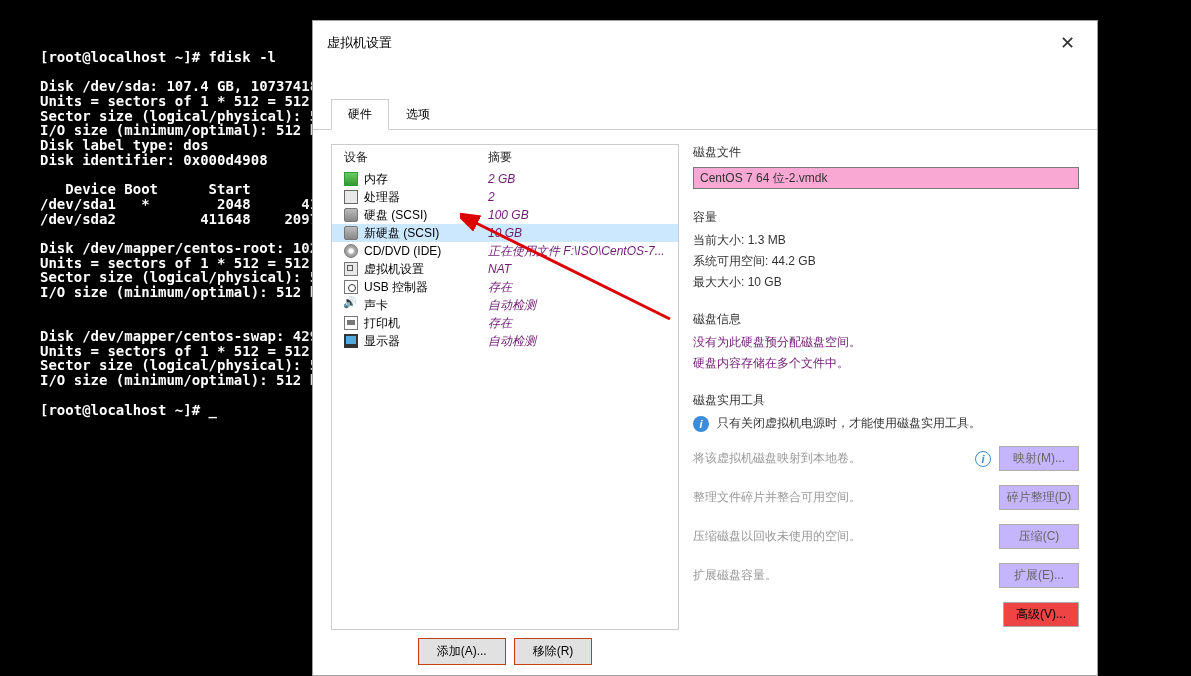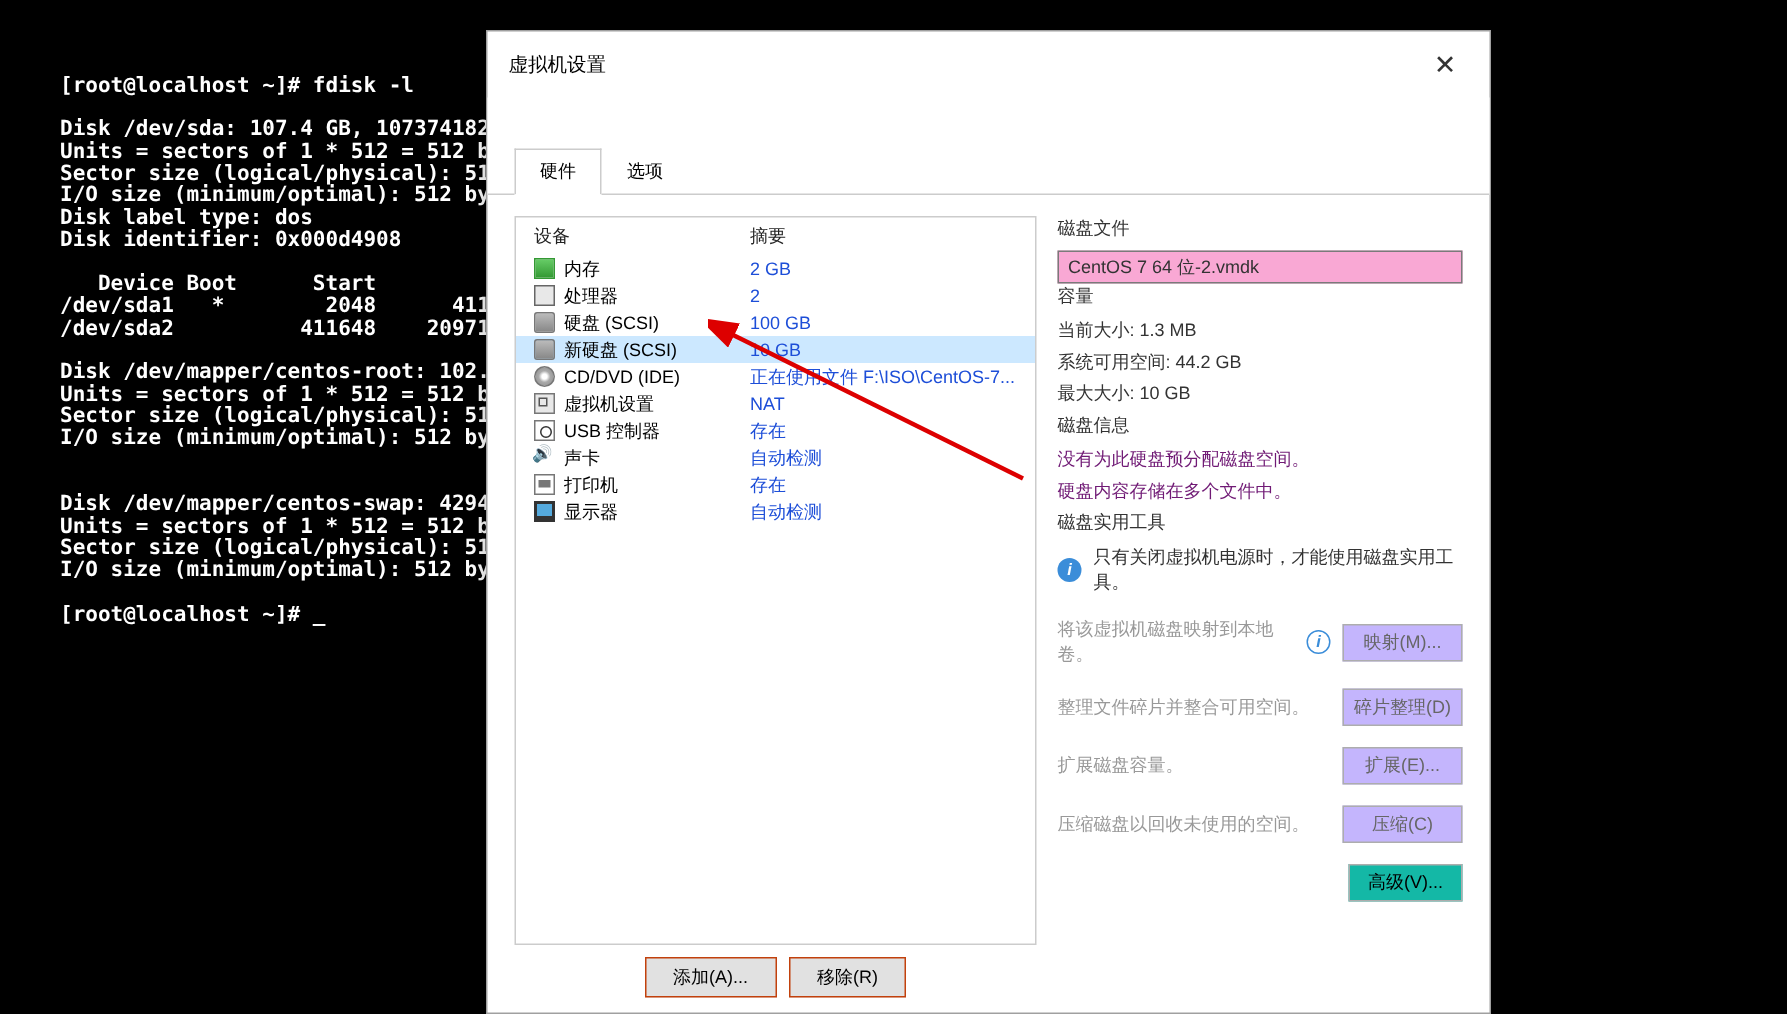--- a/index.html
+++ b/index.html
@@ -20,22 +20,22 @@
   color: #fff;
   font-family: "Consolas", monospace;
   font-size: 14px;
   padding: 50px 40px 0 40px;
   line-height: 1.05;
   font-weight: bold;
   white-space: pre;
 }
 .dialog {
   position: absolute;
-  left: 324px; top: 20px;
-  width: 670px; height: 656px;
+  left: 312px; top: 20px;
+  width: 786px; height: 656px;
   background: #fff;
   border: 1px solid #a0a0a0;
   box-shadow: 0 2px 12px rgba(0,0,0,.3);
   display: flex;
   flex-direction: column;
 }
 .titlebar {
   height: 44px;
   display: flex;
   align-items: center;
@@ -96,21 +96,21 @@
 .device-header .col2 { flex: 1; }
 .device-row {
   display: flex;
   align-items: center;
   height: 18px;
   font-size: 12px;
   cursor: pointer;
 }
 .device-row.selected { background: #cce8ff; }
 .device-row .col1 { width: 156px; padding-left: 12px; display: flex; align-items: center; gap: 6px; }
-.device-row .col2 { flex: 1; color: #1d4ed8; overflow: hidden; white-space: nowrap; text-overflow: ellipsis; }
+.device-row .col2 { flex: 1; color: #701a75; overflow: hidden; white-space: nowrap; text-overflow: ellipsis; font-style: italic; }
 .dev-icon {
   width: 14px; height: 14px;
   display: inline-block;
   border: 1px solid #777;
   position: relative;
 }
 .dev-icon.memory { background: linear-gradient(#6c6, #393); border-color:#393; }
 .dev-icon.cpu { background: #e8e8e8; border-color:#666; }
 .dev-icon.disk { background: linear-gradient(#bbb,#888); border-radius:2px; }
 .dev-icon.cd { border-radius: 50%; background: radial-gradient(#fff 20%, #aaa 45%, #888 100%); }
@@ -142,21 +142,21 @@
   background: #e1e1e1;
   border: 1px solid #c2410c;
   cursor: pointer;
 }
 .right-panel {
   flex: 1;
   padding-left: 14px;
   font-size: 12px;
   color: #333;
 }
-.section { }
+.section { margin-bottom: 20px; }
 .section-label { font-size: 12px; color: #333; margin-bottom: 6px; }
 .file-box {
   border: 1px solid #7a7a7a;
   height: 22px;
   padding: 2px 6px;
   display: flex;
   align-items: center;
   background: #f9a8d4;
 }
 .cap-row { margin-bottom: 4px; }
@@ -186,21 +186,21 @@
   background: #3b8dd9;
   color: #fff;
   font-size: 11px;
   font-weight: bold;
   font-style: italic;
 }
 .adv-row { display: flex; justify-content: flex-end; margin-top: 6px; }
 .adv-row button {
   padding: 3px 12px;
   font-size: 12px;
-  background: #14b8a6;
+  background: #ef4444;
   border: 1px solid #adadad;
   cursor: pointer;
 }
 </style>
 </head>
 <body>
 
 <div class="terminal">[root@localhost ~]# fdisk -l
 
 Disk /dev/sda: 107.4 GB, 10737418240
@@ -355,26 +355,26 @@
         <div class="tools-row">
           <span class="desc">将该虚拟机磁盘映射到本地卷。</span>
           <span class="info-icon" style="background:#fff;color:#3b8dd9;border:1px solid #3b8dd9">i</span>
           <button>映射(M)...</button>
         </div>
         <div class="tools-row">
           <span class="desc">整理文件碎片并整合可用空间。</span>
           <button>碎片整理(D)</button>
         </div>
         <div class="tools-row">
+          <span class="desc">压缩磁盘以回收未使用的空间。</span>
+          <button>压缩(C)</button>
+        </div>
+        <div class="tools-row">
           <span class="desc">扩展磁盘容量。</span>
           <button>扩展(E)...</button>
-        </div>
-        <div class="tools-row">
-          <span class="desc">压缩磁盘以回收未使用的空间。</span>
-          <button>压缩(C)</button>
         </div>
         <div class="adv-row">
           <button>高级(V)...</button>
         </div>
       </div>
     </div>
   </div>
 </div>
 
 </body></html>

